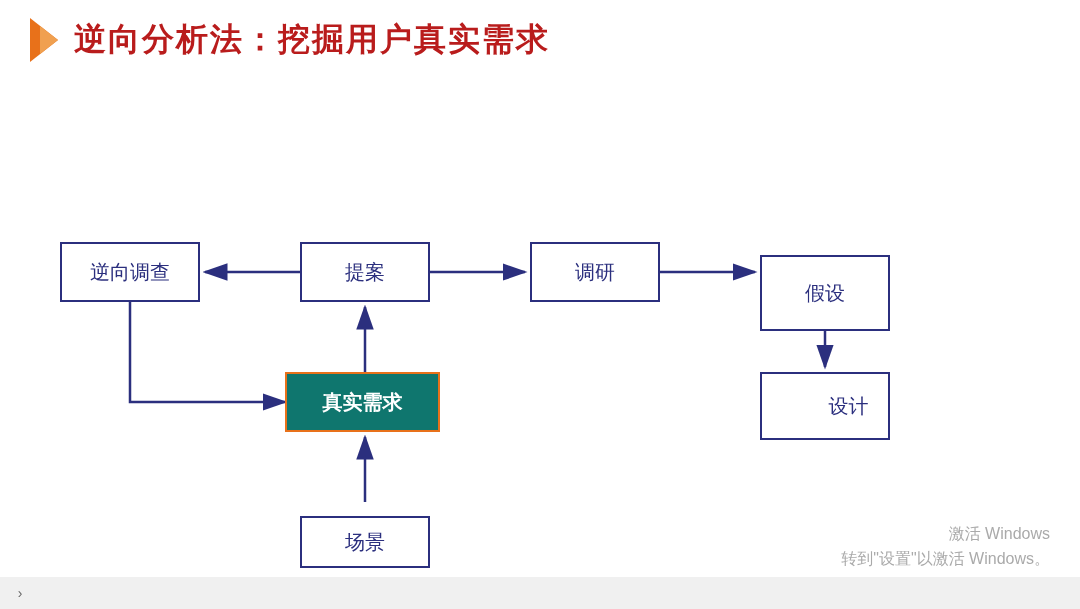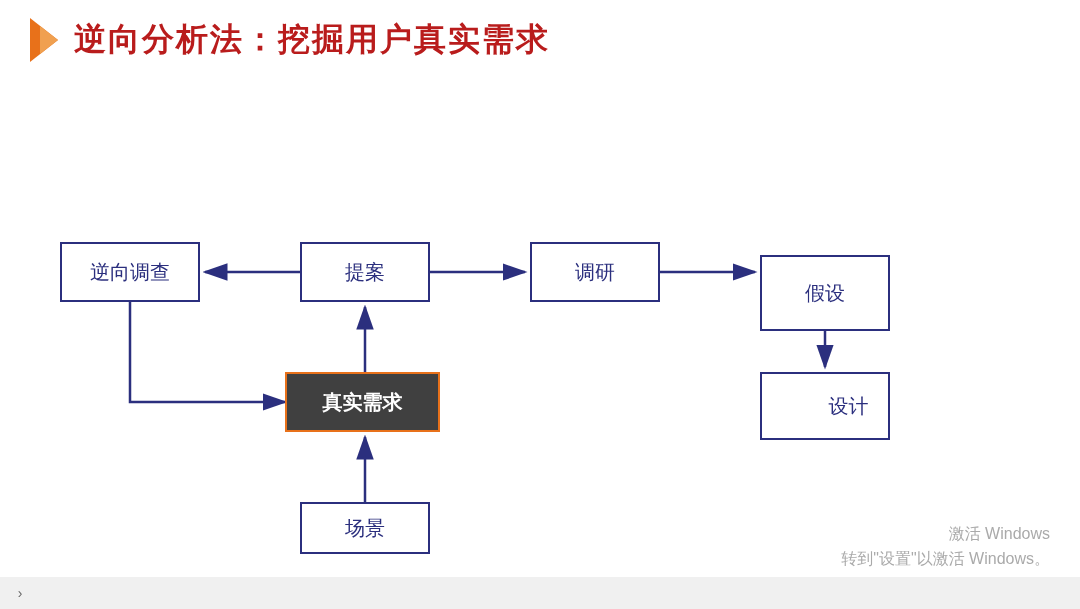--- a/index.html
+++ b/index.html
@@ -65,21 +65,21 @@
       display: flex;
       align-items: center;
       justify-content: center;
       font-size: 20px;
       color: #2B2F7E;
       background: #ffffff;
       font-weight: 500;
     }
 
     .node.orange {
-      background: #404040;
+      background: #0f766e;
       color: #ffffff;
       border-color: #E8711A;
       font-weight: bold;
     }
 
     
     .arrows-svg {
       position: absolute;
       top: 0;
       left: 0;
@@ -175,21 +175,21 @@
   </div>
 
   <div class="node" style="left:760px; top:290px; width:130px; height:68px;padding-left:47px;">
     <span>设计</span>
   </div>
 
   <div class="node orange" style="left:285px; top:290px; width:155px; height:60px;">
     <span>真实需求</span>
   </div>
 
-  <div class="node" style="left:300px; top:420px; width:130px; height:52px;">
+  <div class="node" style="left:300px; top:434px; width:130px; height:52px;">
     <span>场景</span>
   </div>
 
   <div class="watermark">
     <div>激活 Windows</div>
     <div>转到"设置"以激活 Windows。</div>
   </div>
 </div>
 
 <div class="bottom-bar">

